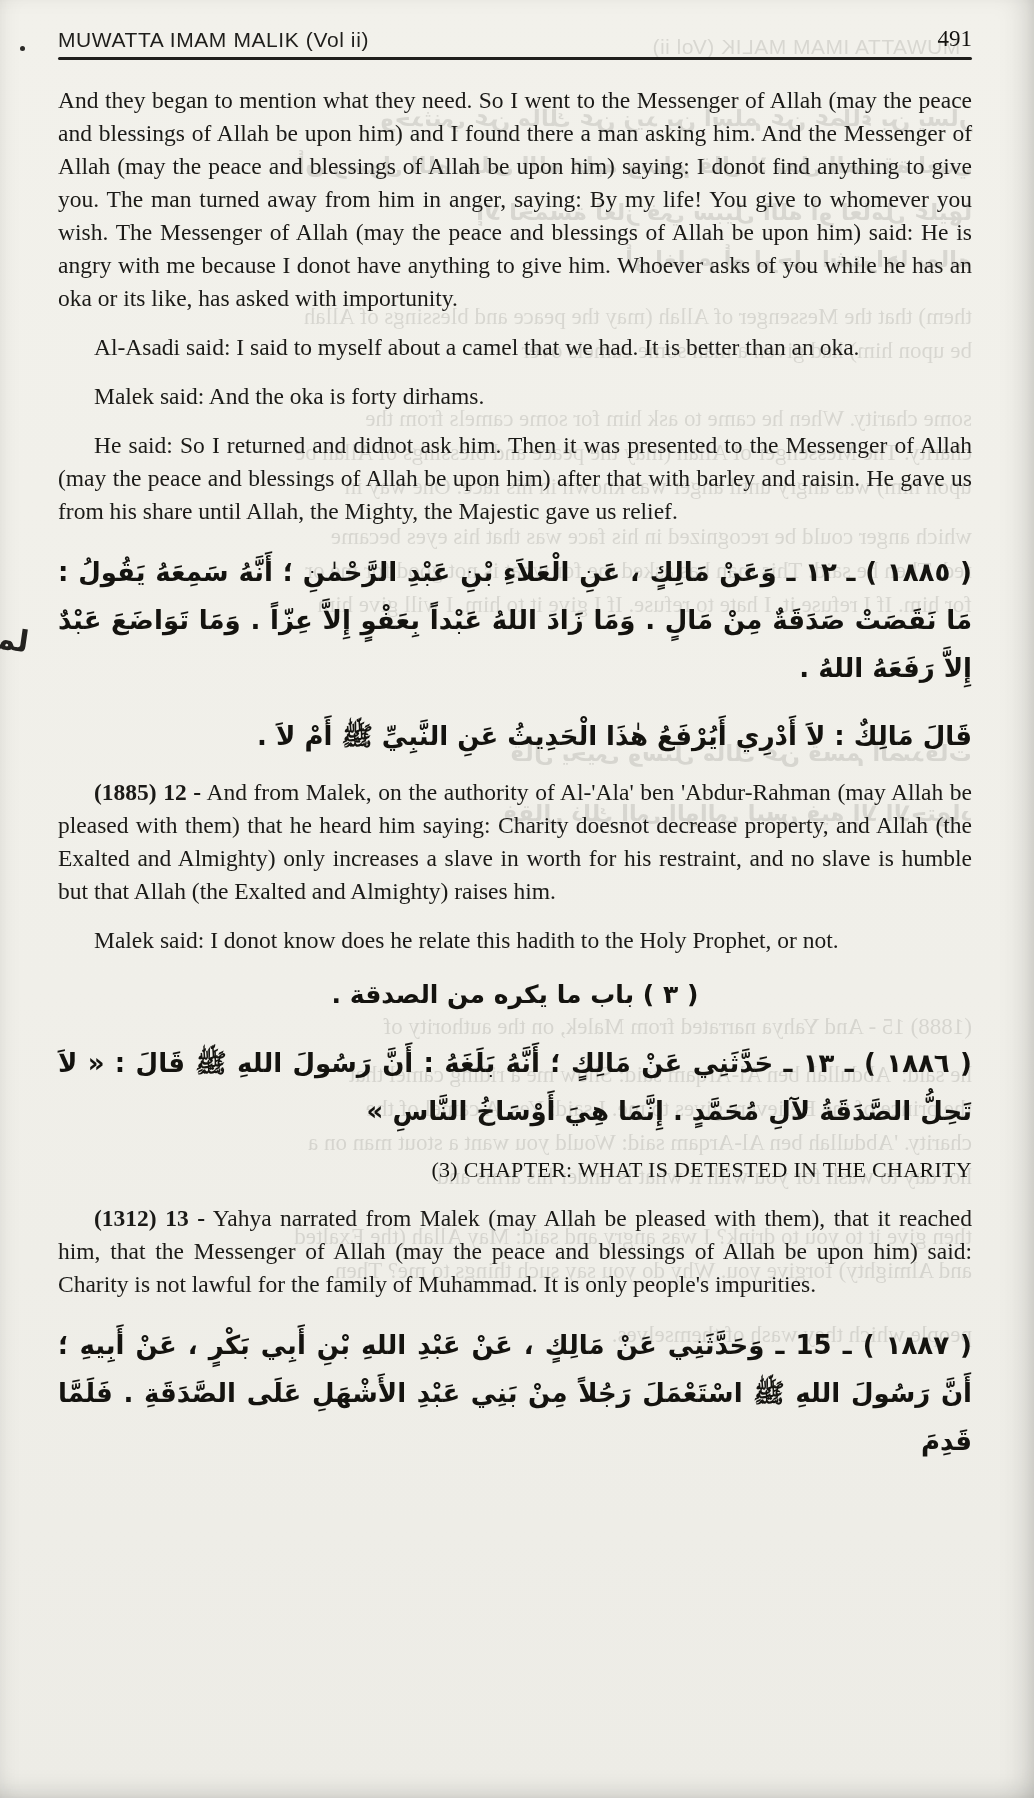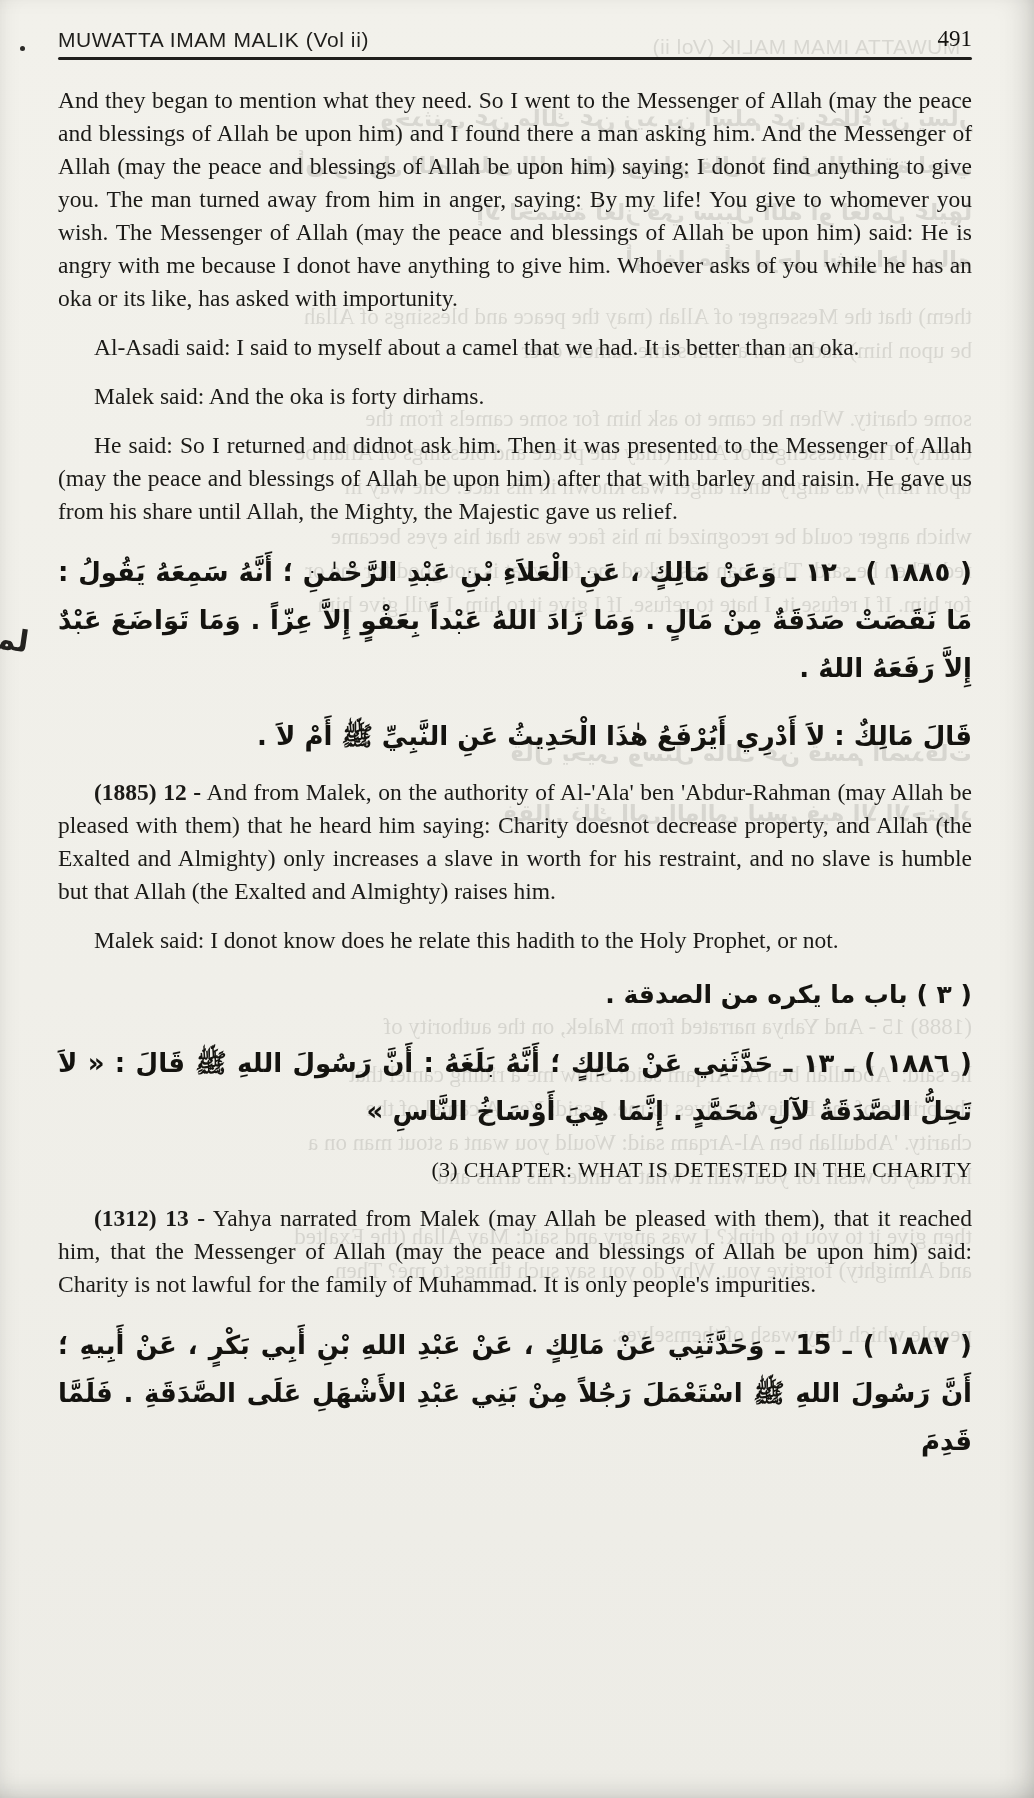--- a/index.html
+++ b/index.html
@@ -76,21 +76,21 @@
   .content p.ar {
     direction:rtl;
     font-family:"DejaVu Sans", sans-serif;
     font-size:26px;
     line-height:48px;
     font-weight:700;
     color:#14130f;
     margin-top:20px;
     text-align:justify;
   }
-  .content p.ar.center { text-align:right; font-size:25px; margin-top:14px; }
+  .content p.ar.center { text-align:center; font-size:25px; margin-top:14px; }
 
   .content h2.chapter {
     margin-top:18px;
     font-size:22px;
     font-weight:normal;
     text-align:right;
     letter-spacing:.3px;
     color:#14130f;
   }
 </style>

